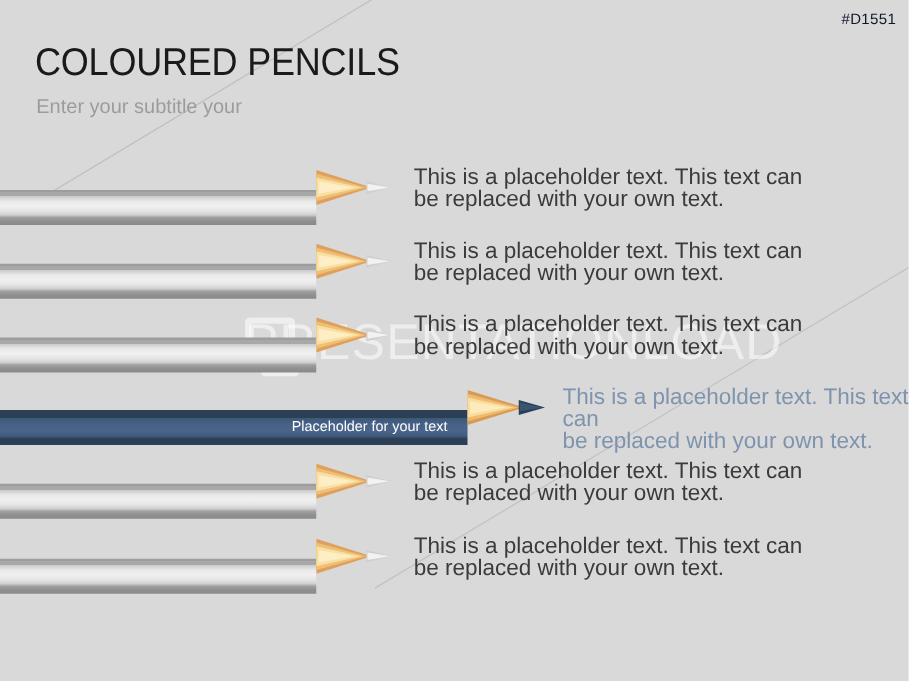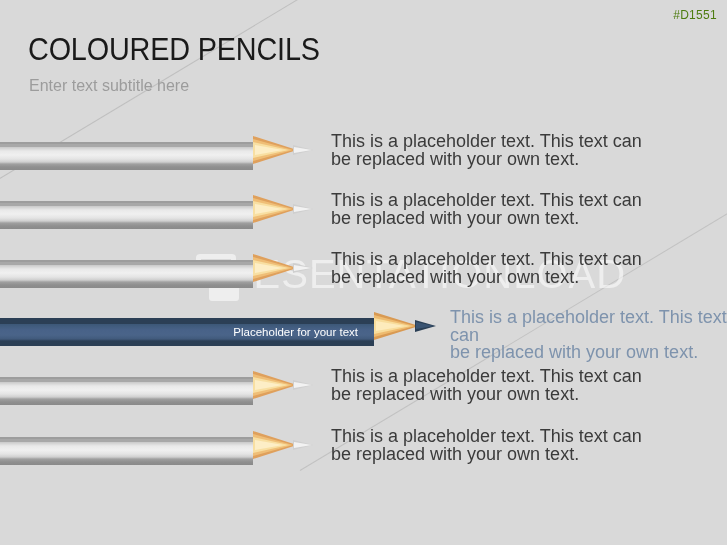--- a/index.html
+++ b/index.html
@@ -75,21 +75,21 @@
     background: rgba(255,255,255,0.55);
     border-radius: 3px;
   }
 
   
   .doc-code {
     position: absolute;
     right: 10px;
     top: 8px;
     font-size: 12px;
-    color: #4d7c0f;
+    color: #0f172a;
     letter-spacing: 0.3px;
     z-index: 5;
   }
   .slide-title {
     position: absolute;
     left: 28px;
     top: 33px;
     font-size: 31px;
     font-weight: 400;
     color: #1a1a1a;
@@ -120,21 +120,21 @@
   .pencil {
     position: absolute;
     left: 0;
     top: 0;
     height: 28px;
   }
 
   
   .barrel {
     position: absolute;
-    left: 0; top: 6px;
+    left: 0; top: 16px;
     height: 28px;
     background:
       linear-gradient(to bottom,
         #9d9d9d 0px, #9d9d9d 2px,
         #a8a8a8 2px, #a8a8a8 5px,
         #c9c9c9 5px,
         #e9e9e9 9px,
         #f0f0f0 13px,
         #e4e4e4 17px,
         #cfcfcf 20px,
@@ -191,21 +191,21 @@
 
   <div class="wm-layer">
     <div class="wm-diag"></div>
     <div class="wm-diag2"></div>
     <div class="wm-mark"></div>
     <div class="wm-word">PRESENTATIONLOAD</div>
   </div>
 
   <div class="doc-code">#D1551</div>
   <div class="slide-title">COLOURED PENCILS</div>
-  <div class="slide-subtitle">Enter text subtitle here</div>
+  <div class="slide-subtitle">Enter your subtitle your</div>
 
   <div class="row" style="top:136px">
     <div class="pencil">
       <div class="barrel" style="width:253px"></div>
       <div class="wood" style="left:253px;width:62px">
         <svg width="62" height="28" viewBox="0 0 62 28">
           <polygon points="0,0 0,28 44,14" fill="#dfa05c"></polygon>
           <polygon points="0,3 0,25 40,14" fill="#efbe77"></polygon>
           <polygon points="0,6 0,22 36,14" fill="#f8dfa2"></polygon>
           <polygon points="2,9 2,19 30,14" fill="#fdeec6"></polygon>

